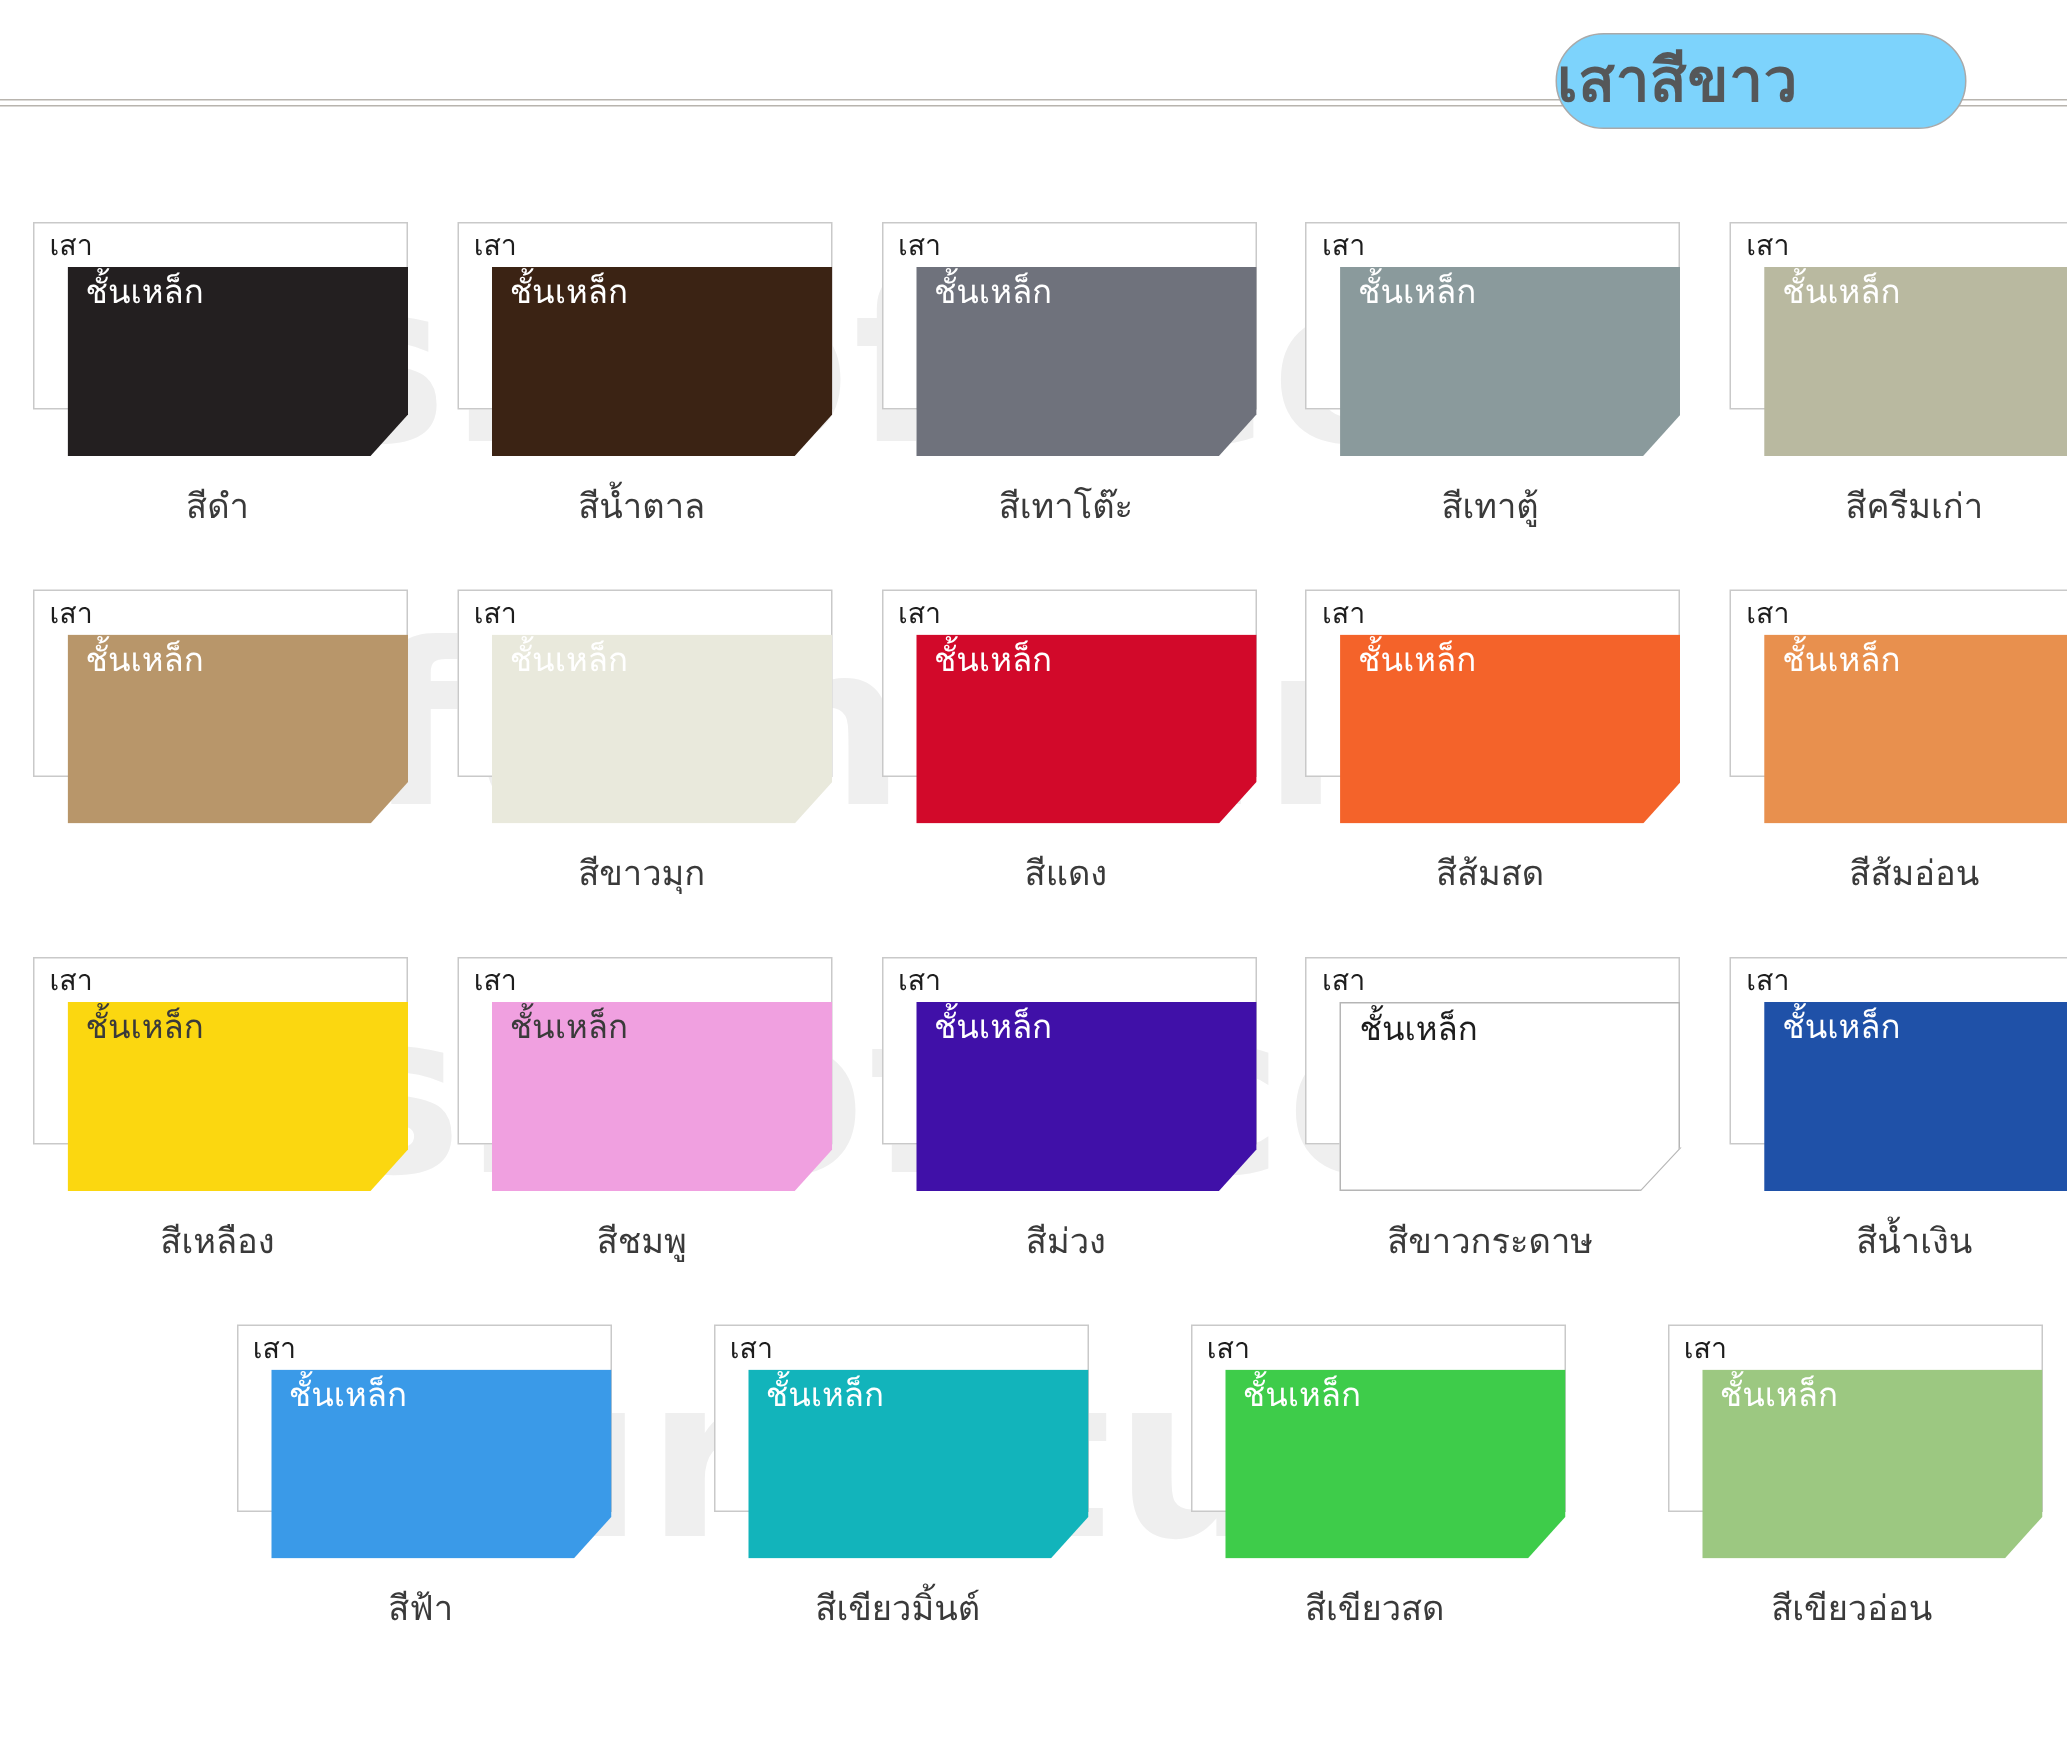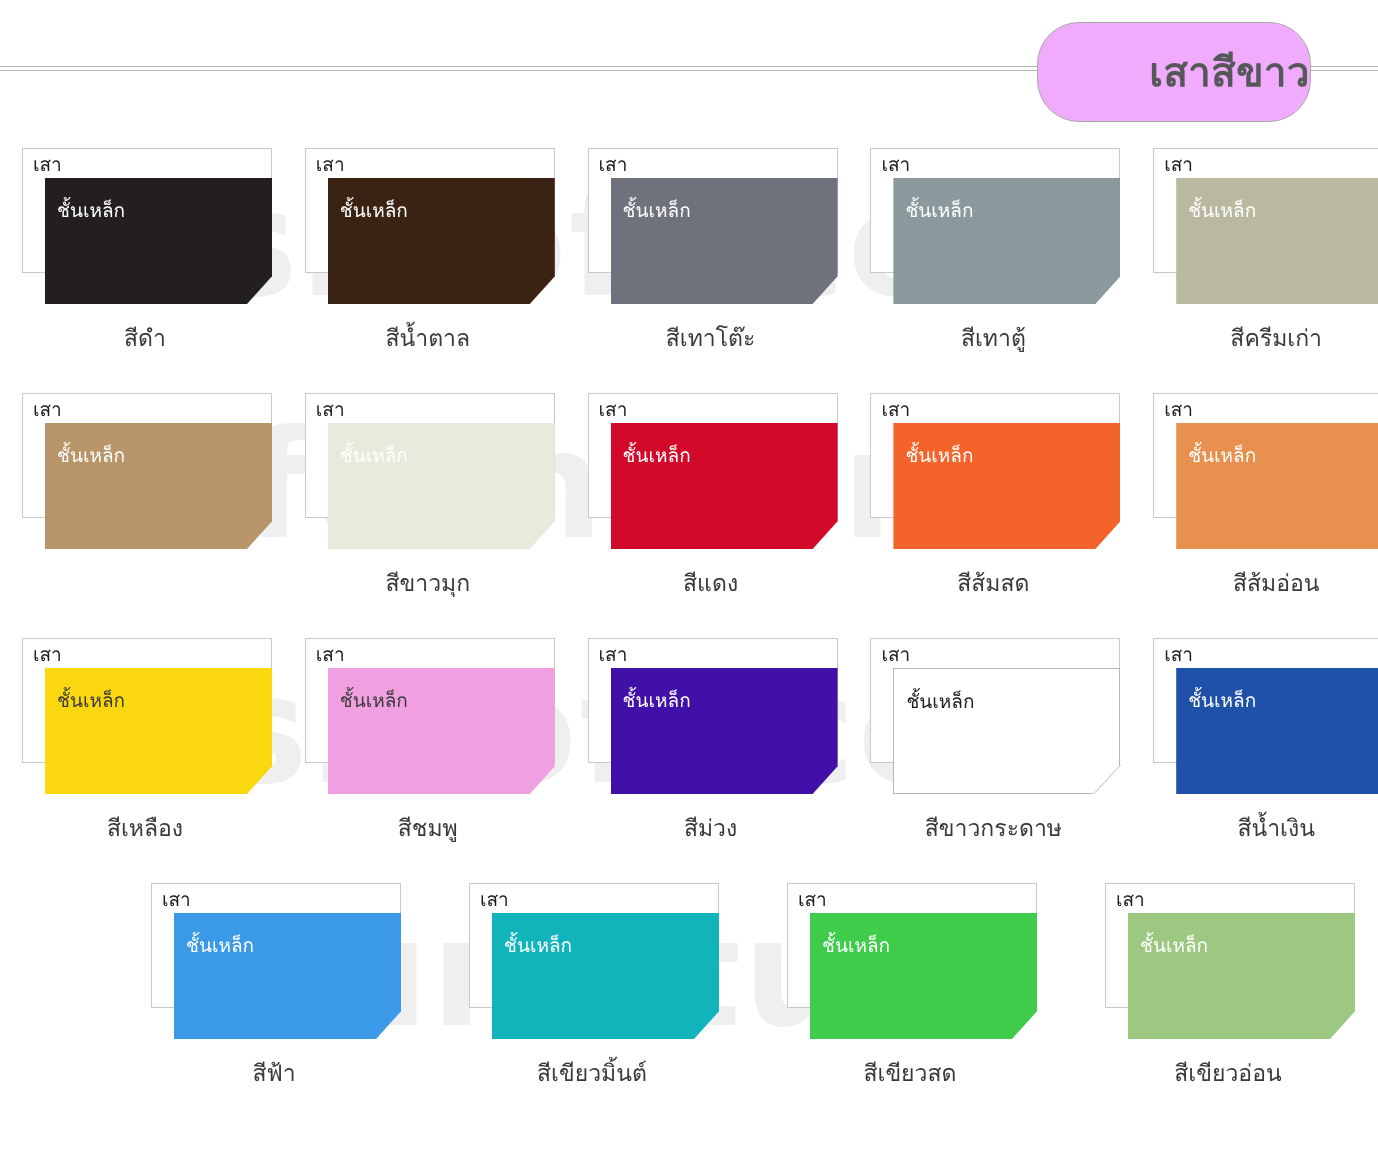--- a/index.html
+++ b/index.html
@@ -61,48 +61,48 @@
     height: 5px;
     border-top: 1px solid #b8b4ae;
     border-bottom: 1px solid #b8b4ae;
     background: #ffffff;
   }
   .title-pill {
     position: absolute;
     left: 1037px;
     top: 22px;
     width: 274px;
-    height: 100px;
-    background: #f0abfc;
+    height: 64px;
+    background: #7dd3fc;
     border: 1.6px solid #a9a9a9;
     border-radius: 42px;
     display: flex;
     align-items: center;
-    justify-content: flex-end;
+    justify-content: flex-start;
   }
   .title-pill span {
     font-size: 40px;
     font-weight: bold;
     color: #555759;
     line-height: 1;
     letter-spacing: 0.5px;
   }
 
   
   .grid {
     position: absolute;
     left: 0; top: 130px;
     width: 1378px;
     z-index: 2;
   }
   .row {
     position: relative;
     height: 245px;
     display: flex;
-    justify-content: flex-start;
+    justify-content: center;
     padding-left: 8px;
     gap: 44px;
   }
   .row.centered { padding-left: 137px; }
 
   .swatch {
     position: relative;
     width: 274px;
     height: 245px;
   }
@@ -151,24 +151,23 @@
     background: #ffffff;
     border-left: 1px solid #b5b5b5;
     transform-origin: bottom left;
     transform: skewX(-43deg);
     border-top: none;
   }
   .card-front .lbl {
     position: absolute;
     left: 12px;
     top: 5px;
-    font-size: 19px;
+    font-size: 22px;
     line-height: 1.2;
     white-space: nowrap;
-    margin-top: 16px;
   }
 
   .caption {
     position: absolute;
     left: 0;
     top: 194px;
     width: 274px;
     text-align: center;
     font-size: 23px;
     color: #3a3a3a;

